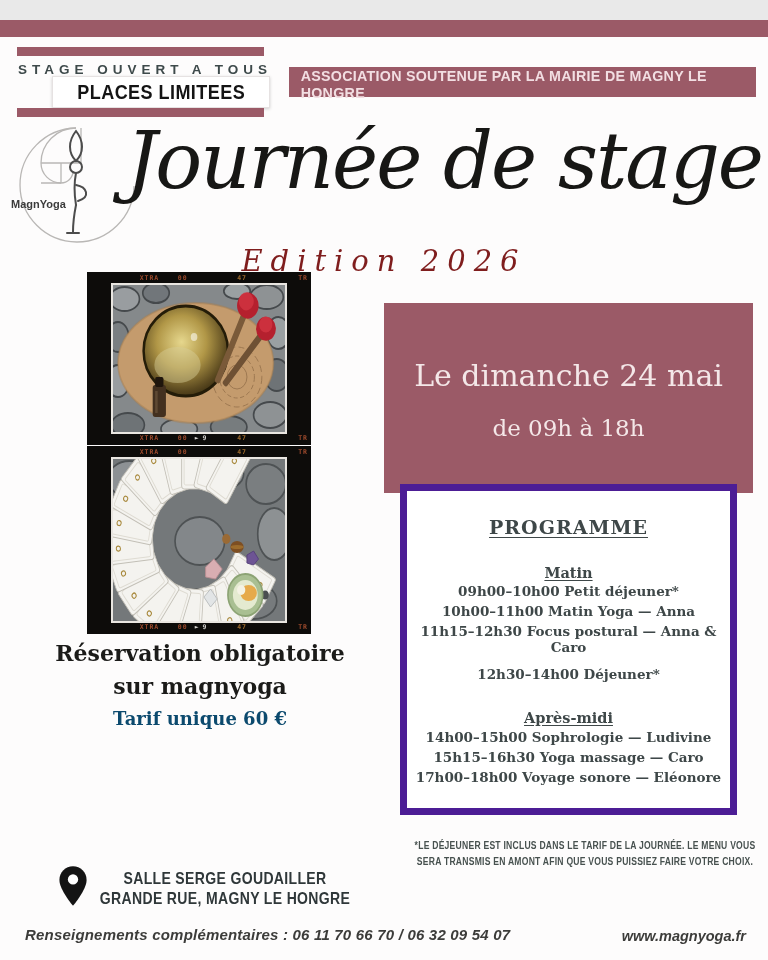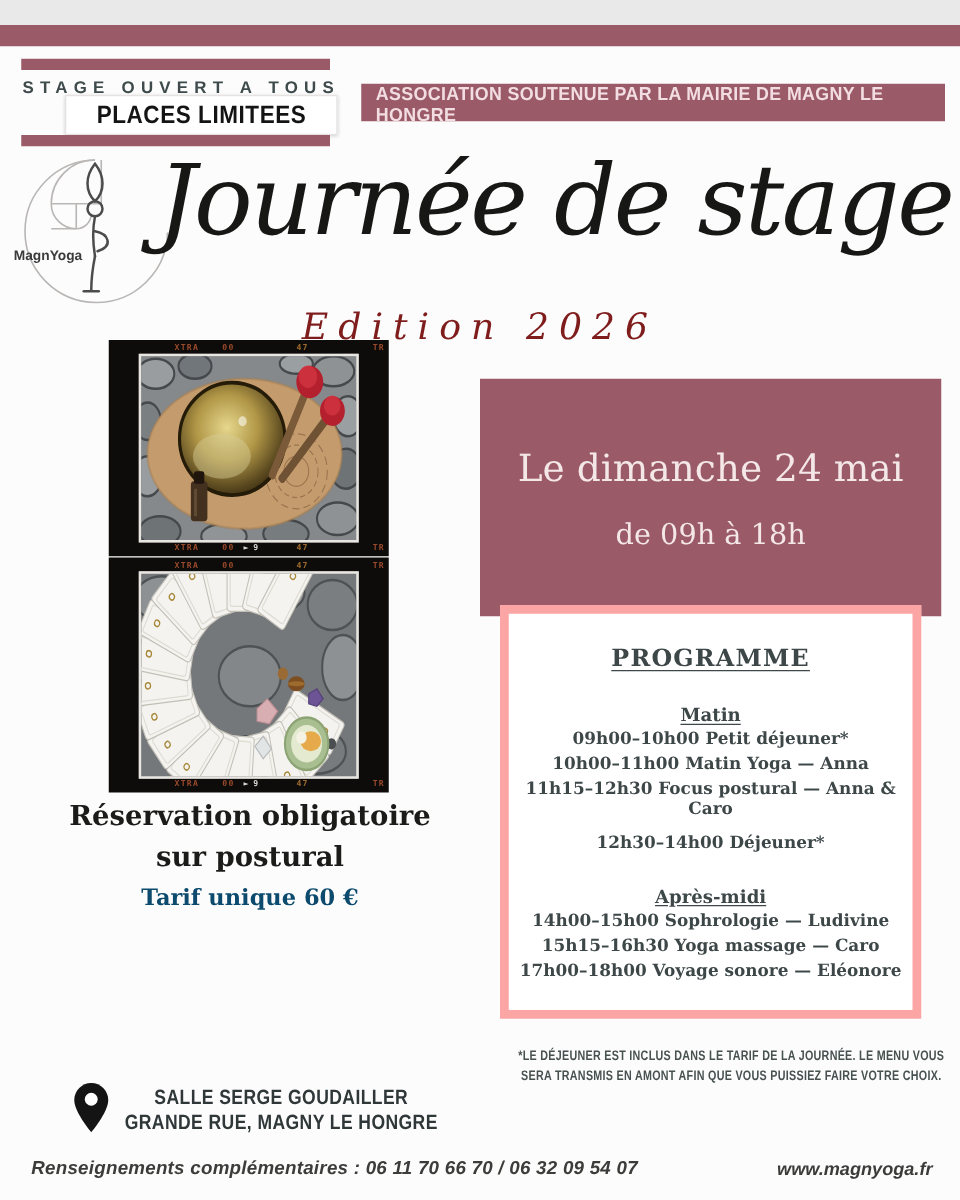--- a/index.html
+++ b/index.html
@@ -33,21 +33,21 @@
       font:italic 400 29px "DejaVu Serif",serif;letter-spacing:8px;color:#7f1d1d;}
 
   
   .date-box{left:384px;top:283px;width:369px;height:190px;background:#9b5a67;color:#f4e7e8;
       text-align:center;font-family:"DejaVu Serif",serif;}
   .date-line1{position:absolute;left:0;top:55px;width:100%;font-size:30px;}
   .date-line2{position:absolute;left:0;top:112px;width:100%;font-size:23px;}
 
   
   .prog-box{left:400px;top:464px;width:337px;height:331px;background:#ffffff;
-      border:7px solid #fca5a5;box-sizing:border-box;}
+      border:7px solid #4c1d95;box-sizing:border-box;}
   .prog-inner{position:absolute;left:0;top:0;right:0;bottom:0;
       font-family:"DejaVu Serif",serif;font-weight:700;color:#3e4748;text-align:center;}
   .prog-title{position:absolute;left:0;top:25px;width:100%;font-size:19px;letter-spacing:1px;
       text-decoration:underline;text-underline-offset:3px;}
   .sec-head{position:absolute;left:0;width:100%;font-size:14.5px;
       text-decoration:underline;text-underline-offset:2px;}
   .sec-item{position:absolute;left:0;width:100%;font-size:13.5px;}
   .footnote{left:360px;top:818px;width:450px;text-align:center;transform:scaleX(.78);
       transform-origin:50% 0;font:700 11px "Liberation Sans",sans-serif;line-height:1.45;
       letter-spacing:.3px;color:#47514f;}
@@ -352,21 +352,21 @@
       <div class="sec-item" style="top:175px">12h30–14h00 Déjeuner*</div>
       <div class="sec-head" style="top:218px">Après-midi</div>
       <div class="sec-item" style="top:238px">14h00–15h00 Sophrologie — Ludivine</div>
       <div class="sec-item" style="top:258px">15h15–16h30 Yoga massage — Caro</div>
       <div class="sec-item" style="top:278px">17h00–18h00 Voyage sonore — Eléonore</div>
     </div>
   </div>
   <div class="abs footnote">*LE DÉJEUNER EST INCLUS DANS LE TARIF DE LA JOURNÉE. LE MENU VOUS SERA TRANSMIS EN AMONT AFIN QUE VOUS PUISSIEZ FAIRE VOTRE CHOIX.</div>
 
   <div class="abs resa resa1">Réservation obligatoire</div>
-  <div class="abs resa resa2">sur postural</div>
+  <div class="abs resa resa2">sur magnyoga</div>
   <div class="abs price">Tarif unique 60 €</div>
 
   <div class="abs pin">
     <svg viewBox="0 0 32 44" width="30" height="42">
       <path d="M16 1C8 1 1.5 7.5 1.5 15.5 1.5 26 16 43 16 43s14.5-17 14.5-27.5C30.5 7.5 24 1 16 1z" fill="#141414"></path>
       <circle cx="16" cy="15" r="5.5" fill="#ffffff"></circle>
     </svg>
   </div>
   <div class="abs venue">
     <div>SALLE SERGE GOUDAILLER</div>

